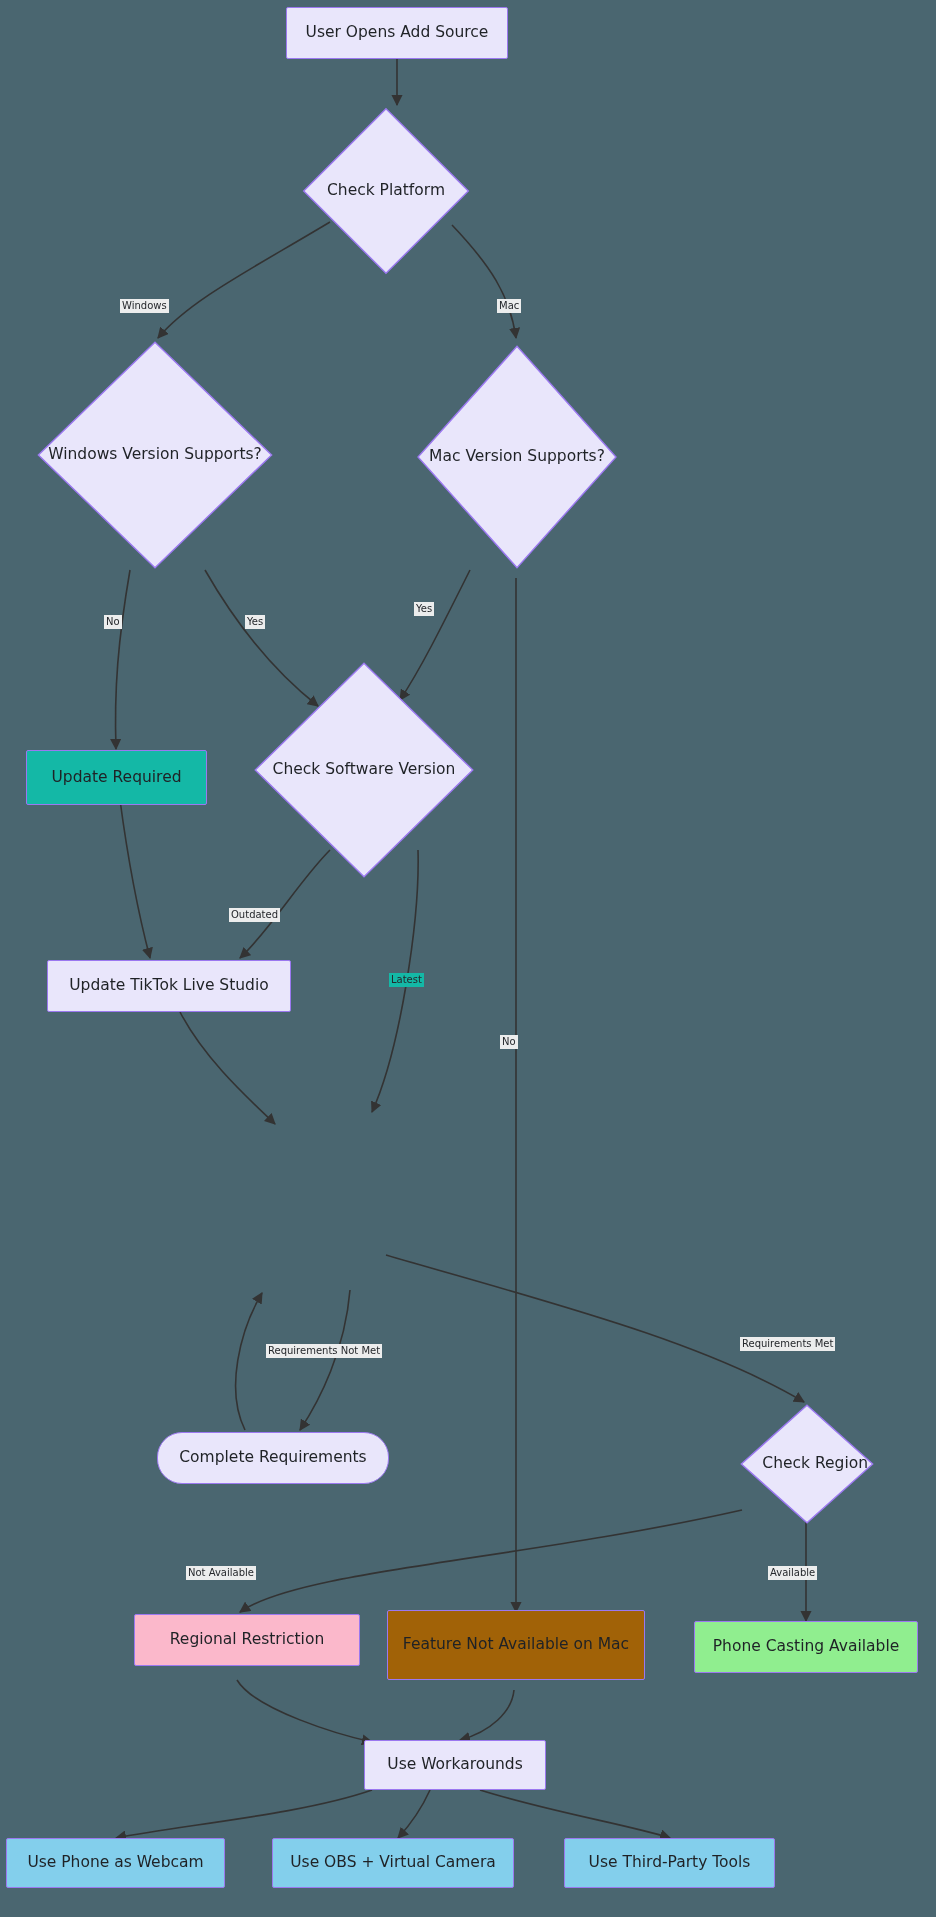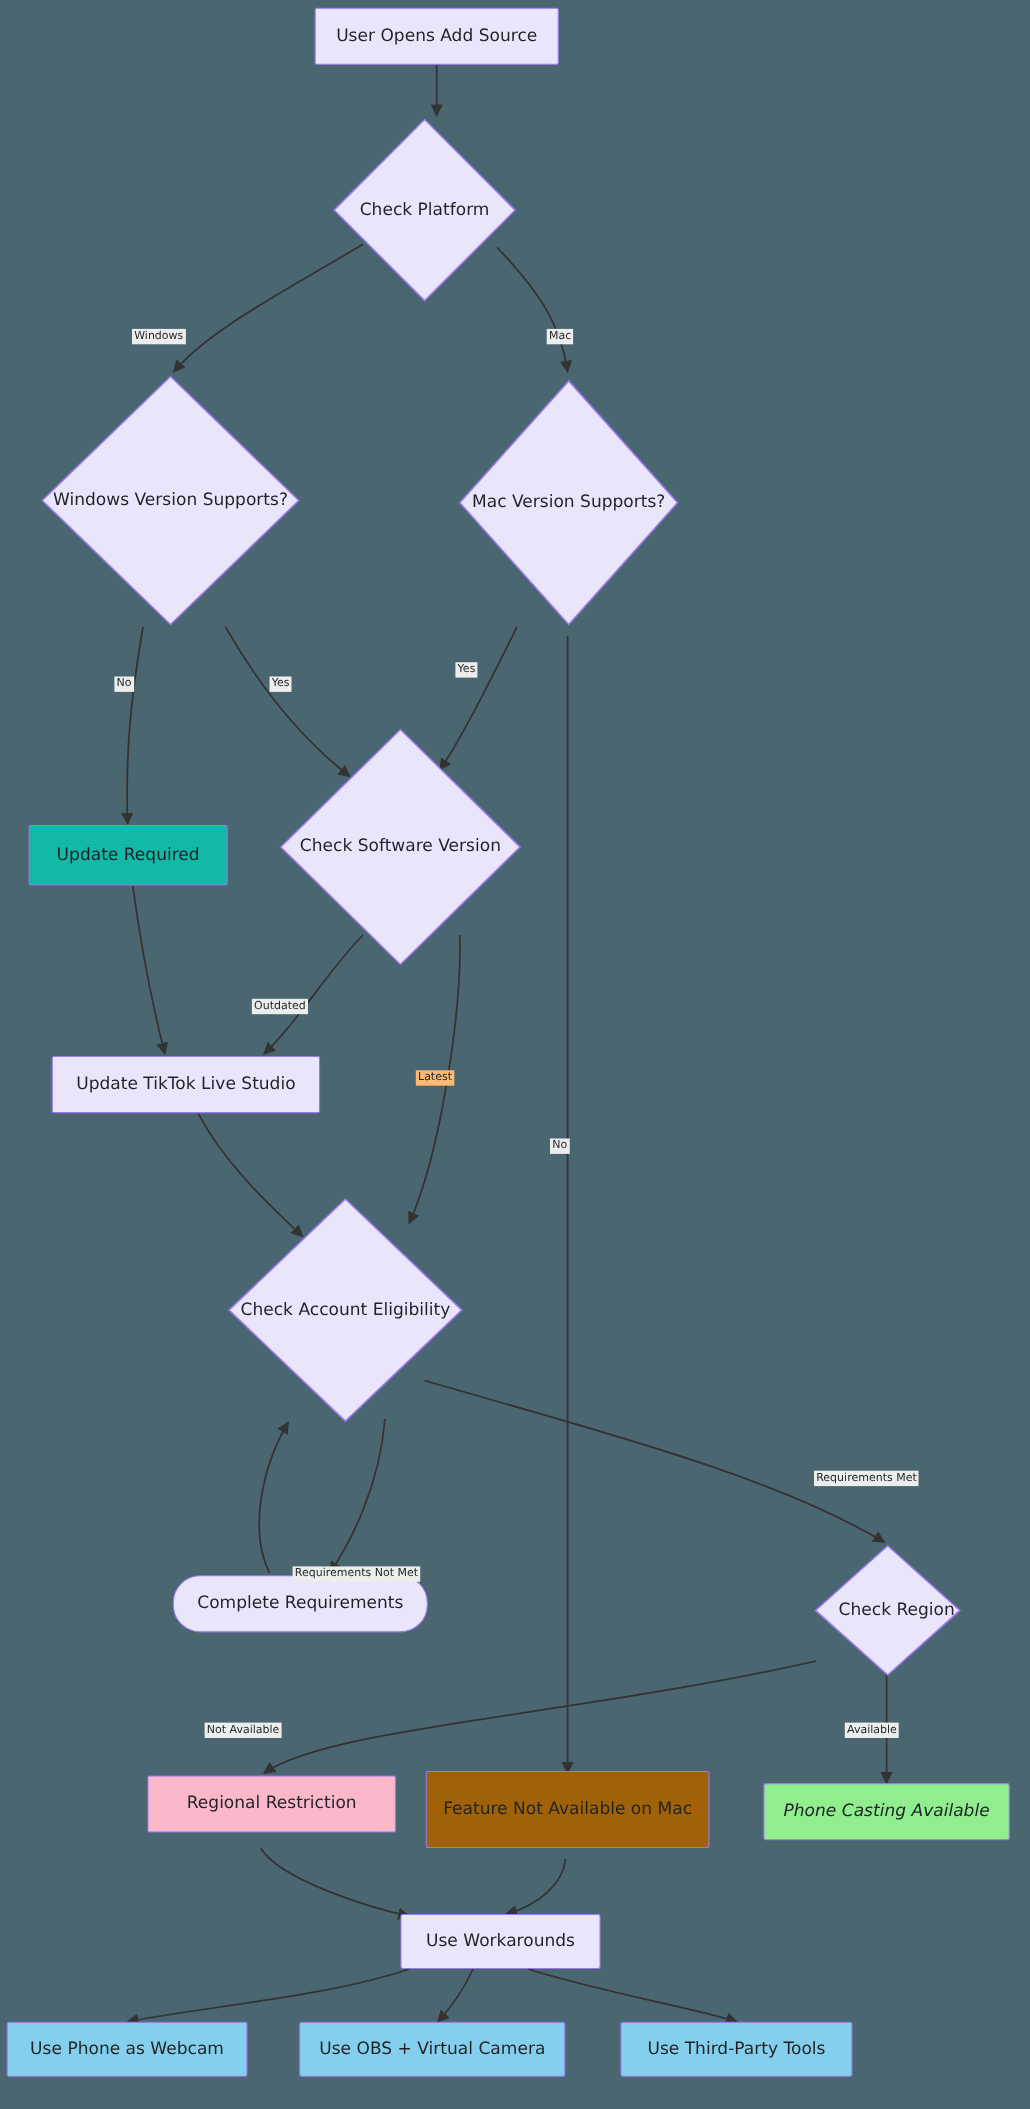--- a/index.html
+++ b/index.html
@@ -33,21 +33,21 @@
     line-height: 1.25;
     z-index: 3;
   }
   .node .label { padding: 0 6px; }
   
   .rect {
     background: #e9e6fb;
     border: 1.4px solid #9b78f0;
     border-radius: 2px;
   }
-  .rect.green { background: #90ee8f; font-style: italic; }
+  .rect.green { background: #90ee8f; }
   .rect.pink  { background: #fbb8cb; }
   .rect.blue  { background: #83cfec; }
   
   .diamond {
     background: transparent;
     border: none;
   }
   .diamond .dshape {
     position: absolute;
     left: 0; top: 0;
@@ -161,26 +161,20 @@
     <svg class="dshape" viewBox="0 0 100 100" preserveAspectRatio="none">
       <polygon points="50,1 99,50 50,99 1,50" fill="#e9e6fb" stroke="#9b78f0" stroke-width="1.4" vector-effect="non-scaling-stroke"></polygon>
     </svg>
     <span class="label">Check Software Version</span>
   </div>
 
   <div class="node rect" style="left: 47px; top: 960px; width: 244px; height: 52px; background: rgb(233, 230, 251); border-color: rgb(155, 120, 240);">
     <span class="label">Update TikTok Live Studio</span>
   </div>
 
-  <div class="node diamond" style="left:206px; top:1088px; width:216px; height:206px;">
-    <svg class="dshape" viewBox="0 0 100 100" preserveAspectRatio="none">
-      <polygon points="50,1 99,50 50,99 1,50" fill="#e9e6fb" stroke="#9b78f0" stroke-width="1.4" vector-effect="non-scaling-stroke"></polygon>
-    </svg>
-    <span class="label">Check Account Eligibility</span>
-  </div>
 
   <div class="node rect" style="left: 157px; top: 1432px; width: 232px; height: 52px; background: rgb(233, 230, 251); border-color: rgb(155, 120, 240); border-radius: 25px;">
     <span class="label">Complete Requirements</span>
   </div>
 
   <div class="node diamond" style="left:740px; top:1404px; width:134px; height:120px;justify-content:flex-end;">
     <svg class="dshape" viewBox="0 0 100 100" preserveAspectRatio="none">
       <polygon points="50,1 99,50 50,99 1,50" fill="#e9e6fb" stroke="#9b78f0" stroke-width="1.4" vector-effect="non-scaling-stroke"></polygon>
     </svg>
     <span class="label">Check Region</span>
@@ -221,23 +215,23 @@
   <div class="edge-label" style="left: 104px; top: 615px; background: rgb(236, 237, 237);">No</div>
 
   <div class="edge-label" style="left: 245px; top: 615px; background: rgb(236, 237, 237);">Yes</div>
 
   <div class="edge-label" style="left: 414px; top: 602px; background: rgb(236, 237, 237);">Yes</div>
 
   <div class="edge-label" style="left: 500px; top: 1035px; background: rgb(236, 237, 237);">No</div>
 
   <div class="edge-label" style="left: 229px; top: 908px; background: rgb(236, 237, 237);">Outdated</div>
 
-  <div class="edge-label" style="left: 378px; top: 973px; background: #fdba74;">Latest</div>
-
-  <div class="edge-label" style="left: 266px; top: 1424px; background: rgb(236, 237, 237);">Requirements Not Met</div>
+  <div class="edge-label" style="left: 389px; top: 973px; background: #14b8a6;">Latest</div>
+
+  <div class="edge-label" style="left: 266px; top: 1344px; background: rgb(236, 237, 237);">Requirements Not Met</div>
 
   <div class="edge-label" style="left: 740px; top: 1337px; background: rgb(236, 237, 237);">Requirements Met</div>
 
   <div class="edge-label" style="left: 186px; top: 1566px; background: rgb(236, 237, 237);">Not Available</div>
 
   <div class="edge-label" style="left: 768px; top: 1566px; background: rgb(236, 237, 237);">Available</div>
 
 </div>
 
 </body></html>

